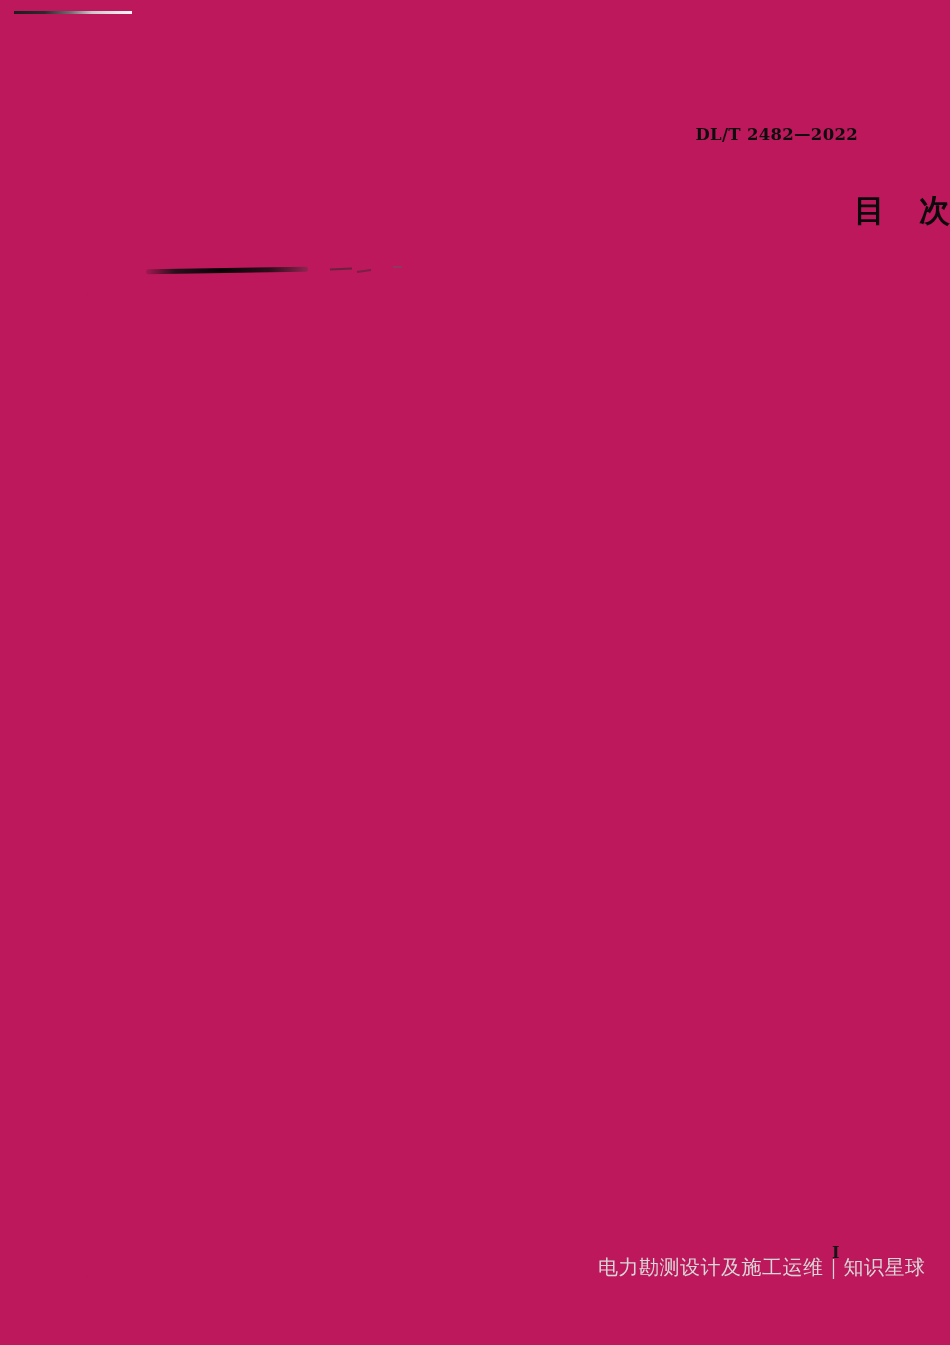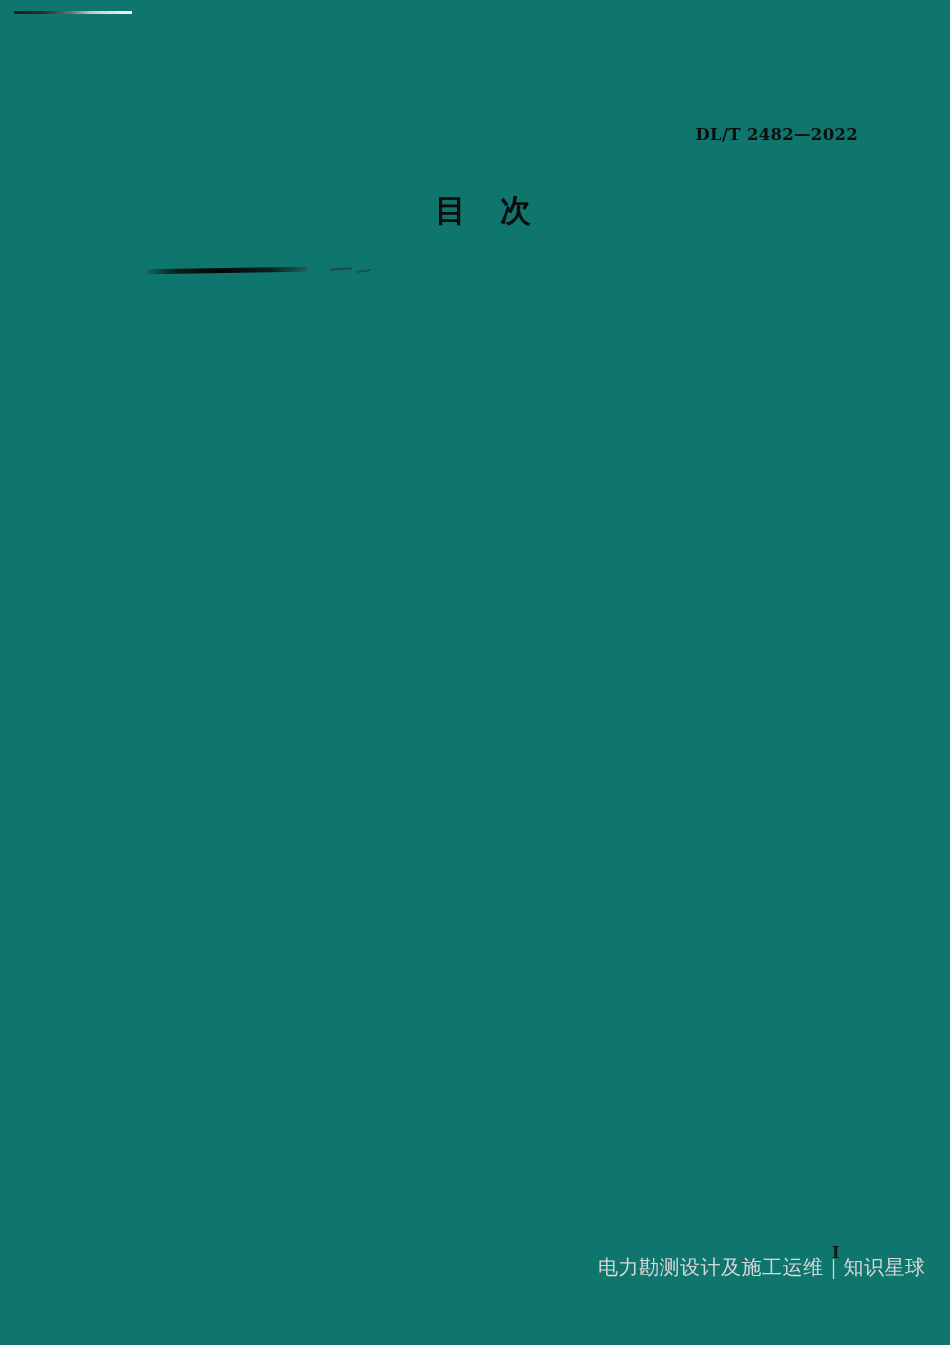--- a/index.html
+++ b/index.html
@@ -14,21 +14,21 @@
     font-family: "DejaVu Serif", "Liberation Serif", serif;
     color: #111;
     overflow: hidden;
   }
 
   .page {
     position: absolute;
     inset: 0;
     width: 950px;
     height: 1345px;
-    background: #0f766e;
+    background: #be185d;
   }
 
   
   .scan-line-top {
     position: absolute;
     left: 14px;
     top: 11px;
     width: 118px;
     height: 3px;
     background: linear-gradient(to right, #1d1d1d 0%, #2b2b2b 26%, #6f6f6f 48%, #c9c9c9 66%, #e8e8e8 88%, #f4f4f4 100%);
@@ -81,21 +81,21 @@
     letter-spacing: 0.3px;
     color: #0d0d0d;
   }
 
   
   .doc-title {
     position: absolute;
     left: 16px;
     right: 0;
     top: 190px;
-    text-align: center;
+    text-align: right;
     font-family: Liberation Serif, serif;
     font-weight: bold;
     font-size: 31px;
     color: #0a0a0a;
   }
   .doc-title .sp {
     display: inline-block;
     width: 34px;
   }
 

